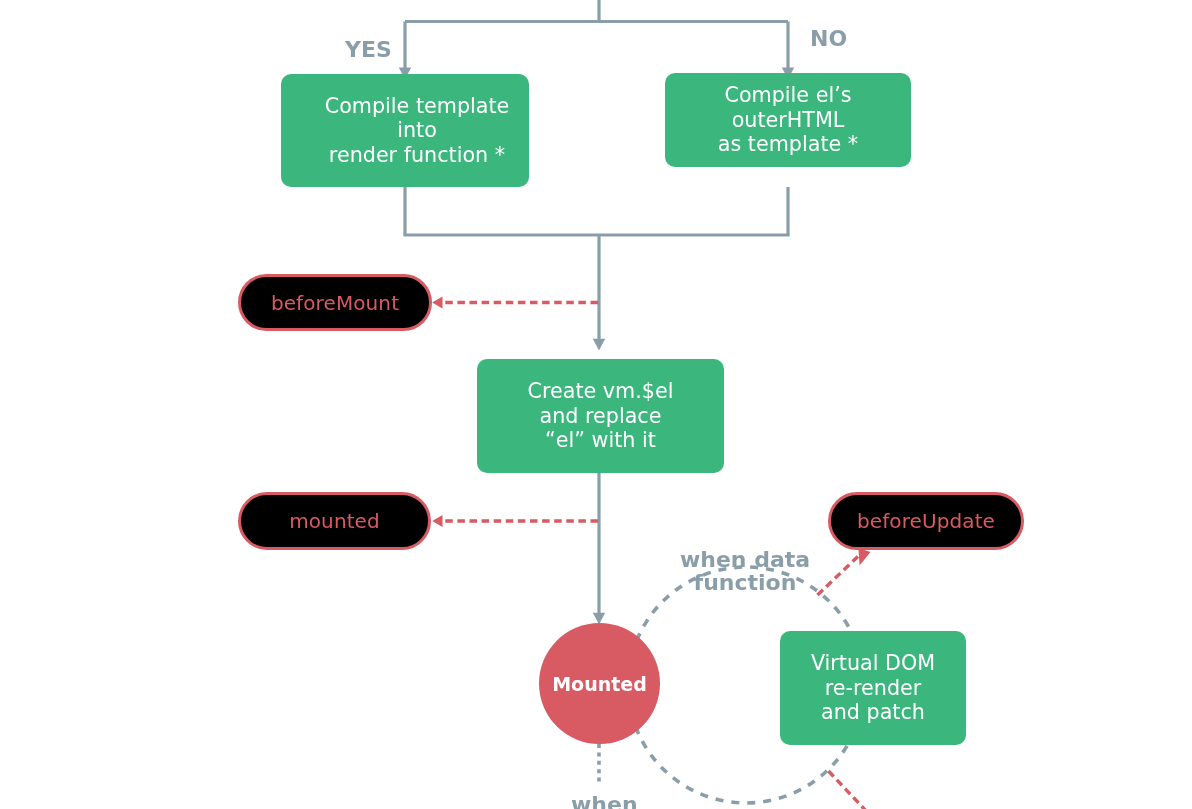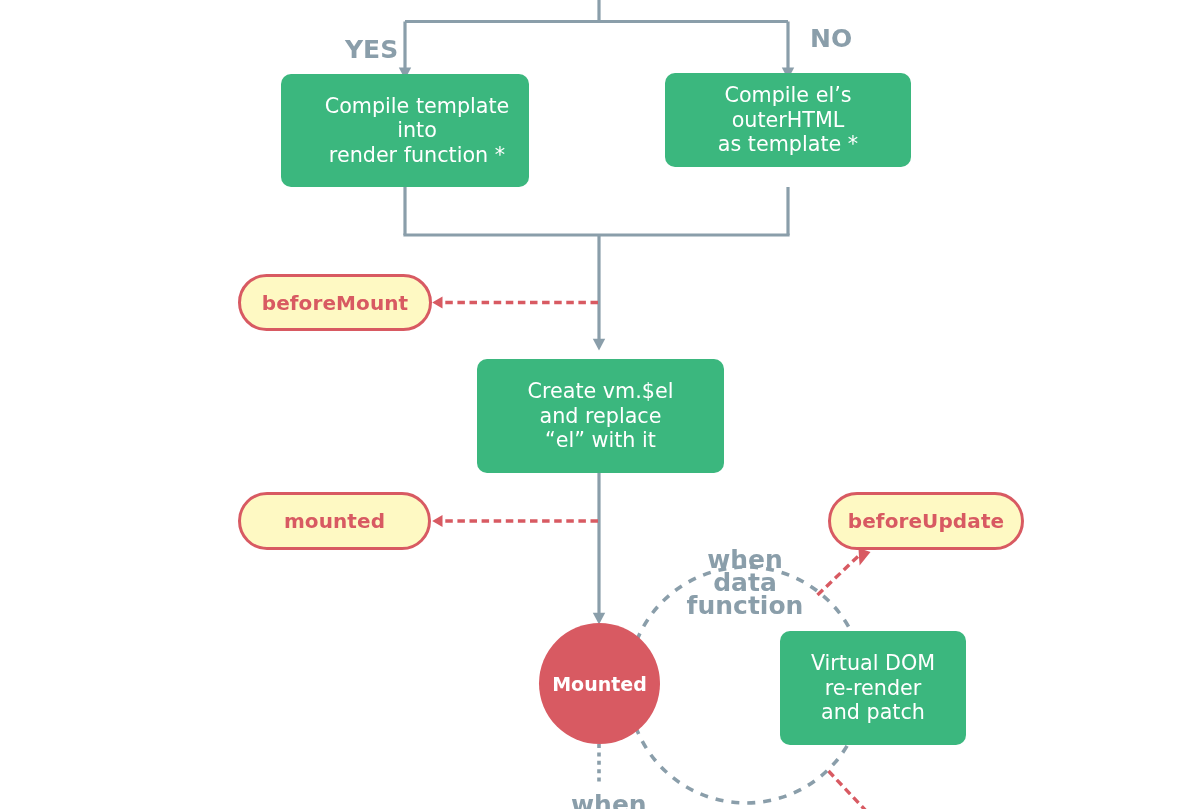--- a/index.html
+++ b/index.html
@@ -6,25 +6,25 @@
   html,body{margin:0;padding:0;background:#fff;}
   body{width:1192px;height:809px;overflow:hidden;
        font-family:"DejaVu Sans","Liberation Sans",sans-serif;
        -webkit-font-smoothing:antialiased;}
   #stage{position:relative;width:1192px;height:809px;background:#fff;}
   svg.layer{position:absolute;left:0;top:0;width:1192px;height:809px;}
   .node{position:absolute;box-sizing:border-box;display:flex;align-items:center;
         justify-content:center;text-align:center;white-space:pre-line;}
   .green{background:#3BB77E;color:#fff;border-radius:10px;font-size:20.7px;
          line-height:24.5px;font-weight:400;letter-spacing:0px;}
-  .hook{background:#fef9c3;border:3px solid #D85A62;color:#D85A62;font-weight:700;
+  .hook{background:#000000;border:3px solid #D85A62;color:#D85A62;font-weight:400;
         border-radius:32px;font-size:20px;letter-spacing:0.1px;}
   .circle{background:#D85A62;color:#fff;border-radius:50%;font-weight:700;font-size:19px;}
   .lbl{position:absolute;color:#8A9EAA;font-weight:700;white-space:pre-line;
-       text-align:center;line-height:23px;font-size:25px;}
+       text-align:center;line-height:23px;font-size:22px;}
 </style>
 </head>
 <body>
 
 <div id="stage">
 
   <svg class="layer" viewBox="0 0 1192 809" shape-rendering="geometricPrecision">
     <g stroke="#8A9EAA" fill="none" stroke-width="3.2">
 
       <path d="M599 0 L599 21.5"></path>

